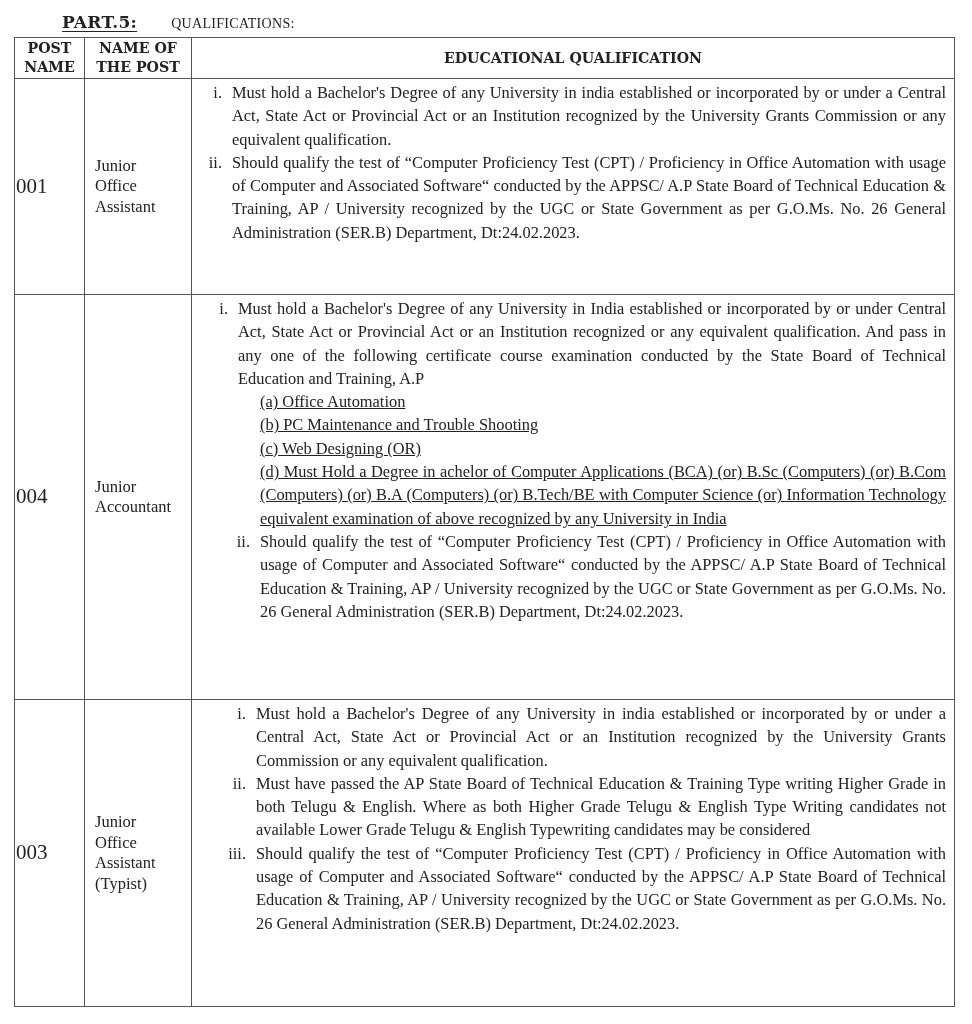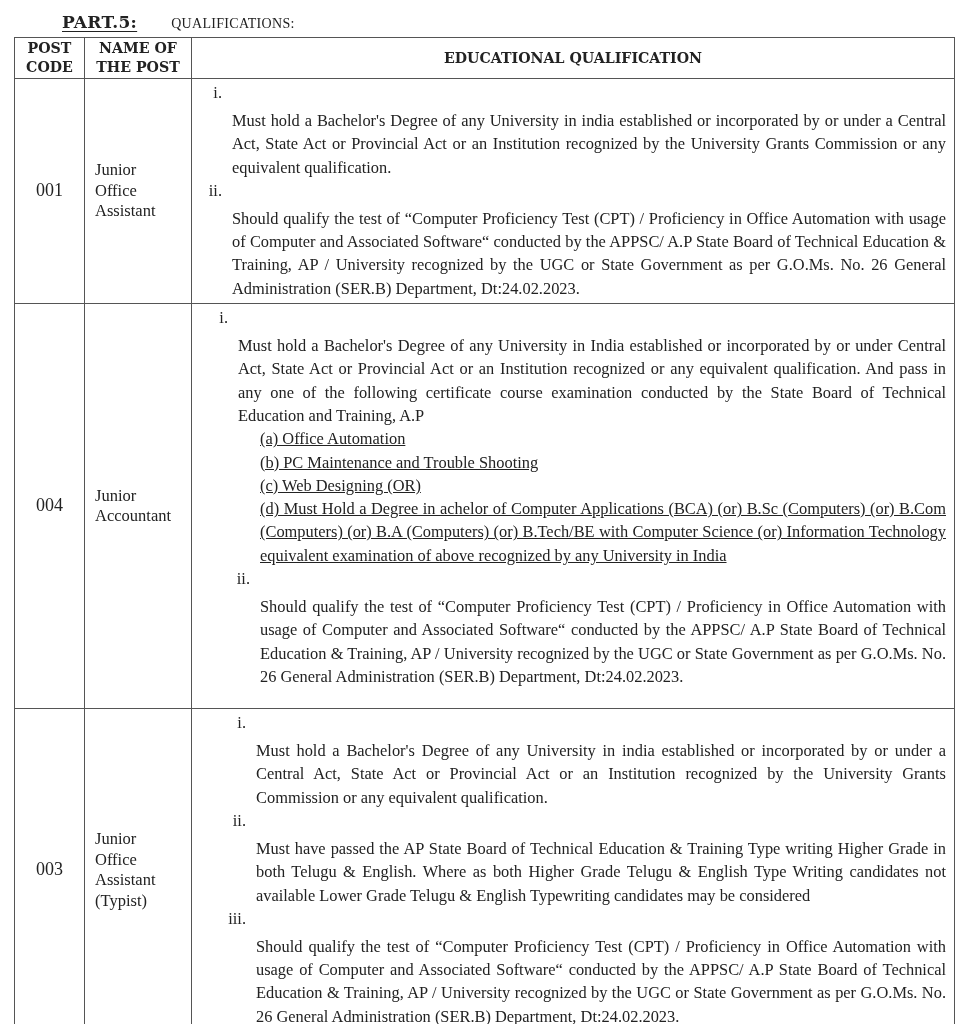--- a/index.html
+++ b/index.html
@@ -22,48 +22,48 @@
     position: absolute; left: 14px; top: 37px; width: 941px;
     border-collapse: collapse; table-layout: fixed;
     font-size: 16.4px; line-height: 23.3px;
   }
   table.qual th, table.qual td { border: 1.6px solid #555555; }
   table.qual th {
     font-family: "DejaVu Serif", serif; font-weight: bold; font-size: 14.2px;
     line-height: 19px; padding: 1px 2px; height: 38px; vertical-align: middle;
   }
   .c1 { width: 70px; } .c2 { width: 107px; }
-  td.code { text-align: center; vertical-align: middle; font-size: 18px; }
+  td.code { vertical-align: middle; font-size: 21px; }
   td.name { vertical-align: middle; padding: 0 22px 0 10px; font-size: 16.5px; line-height: 20.5px; }
   td.edu { padding: 2px 8px 3px 8px; vertical-align: top; }
 
   ol.items { list-style: none; margin: 0; padding: 0; }
   ol.items li { display: flex; text-align: justify; }
   .num { flex: 0 0 auto; text-align: right; padding-right: 10px; }
-  .txt { flex: 1 1 auto; text-align: justify; margin-top: 28px; }
+  .txt { flex: 1 1 auto; text-align: justify; }
   .sub { padding-left: 22px; }
   .sub div { text-align: justify; text-decoration: underline; }
 </style>
 </head>
 <body>
 
 <div class="heading">
   <span class="part">PART.5:</span>
   <span class="title">QUALIFICATIONS:</span>
 </div>
 
 <table class="qual">
   <colgroup>
     <col class="c1">
       <col class="c2">
       <col>
   </colgroup>
   <thead>
     <tr>
-      <th>POST CODE</th>
+      <th>POST NAME</th>
       <th>NAME OF THE POST</th>
       <th>EDUCATIONAL QUALIFICATION</th>
     </tr>
   </thead>
   <tbody>
 
     <tr style="height:216px">
       <td class="code">001</td>
       <td class="name">Junior Office Assistant</td>
       <td class="edu">

